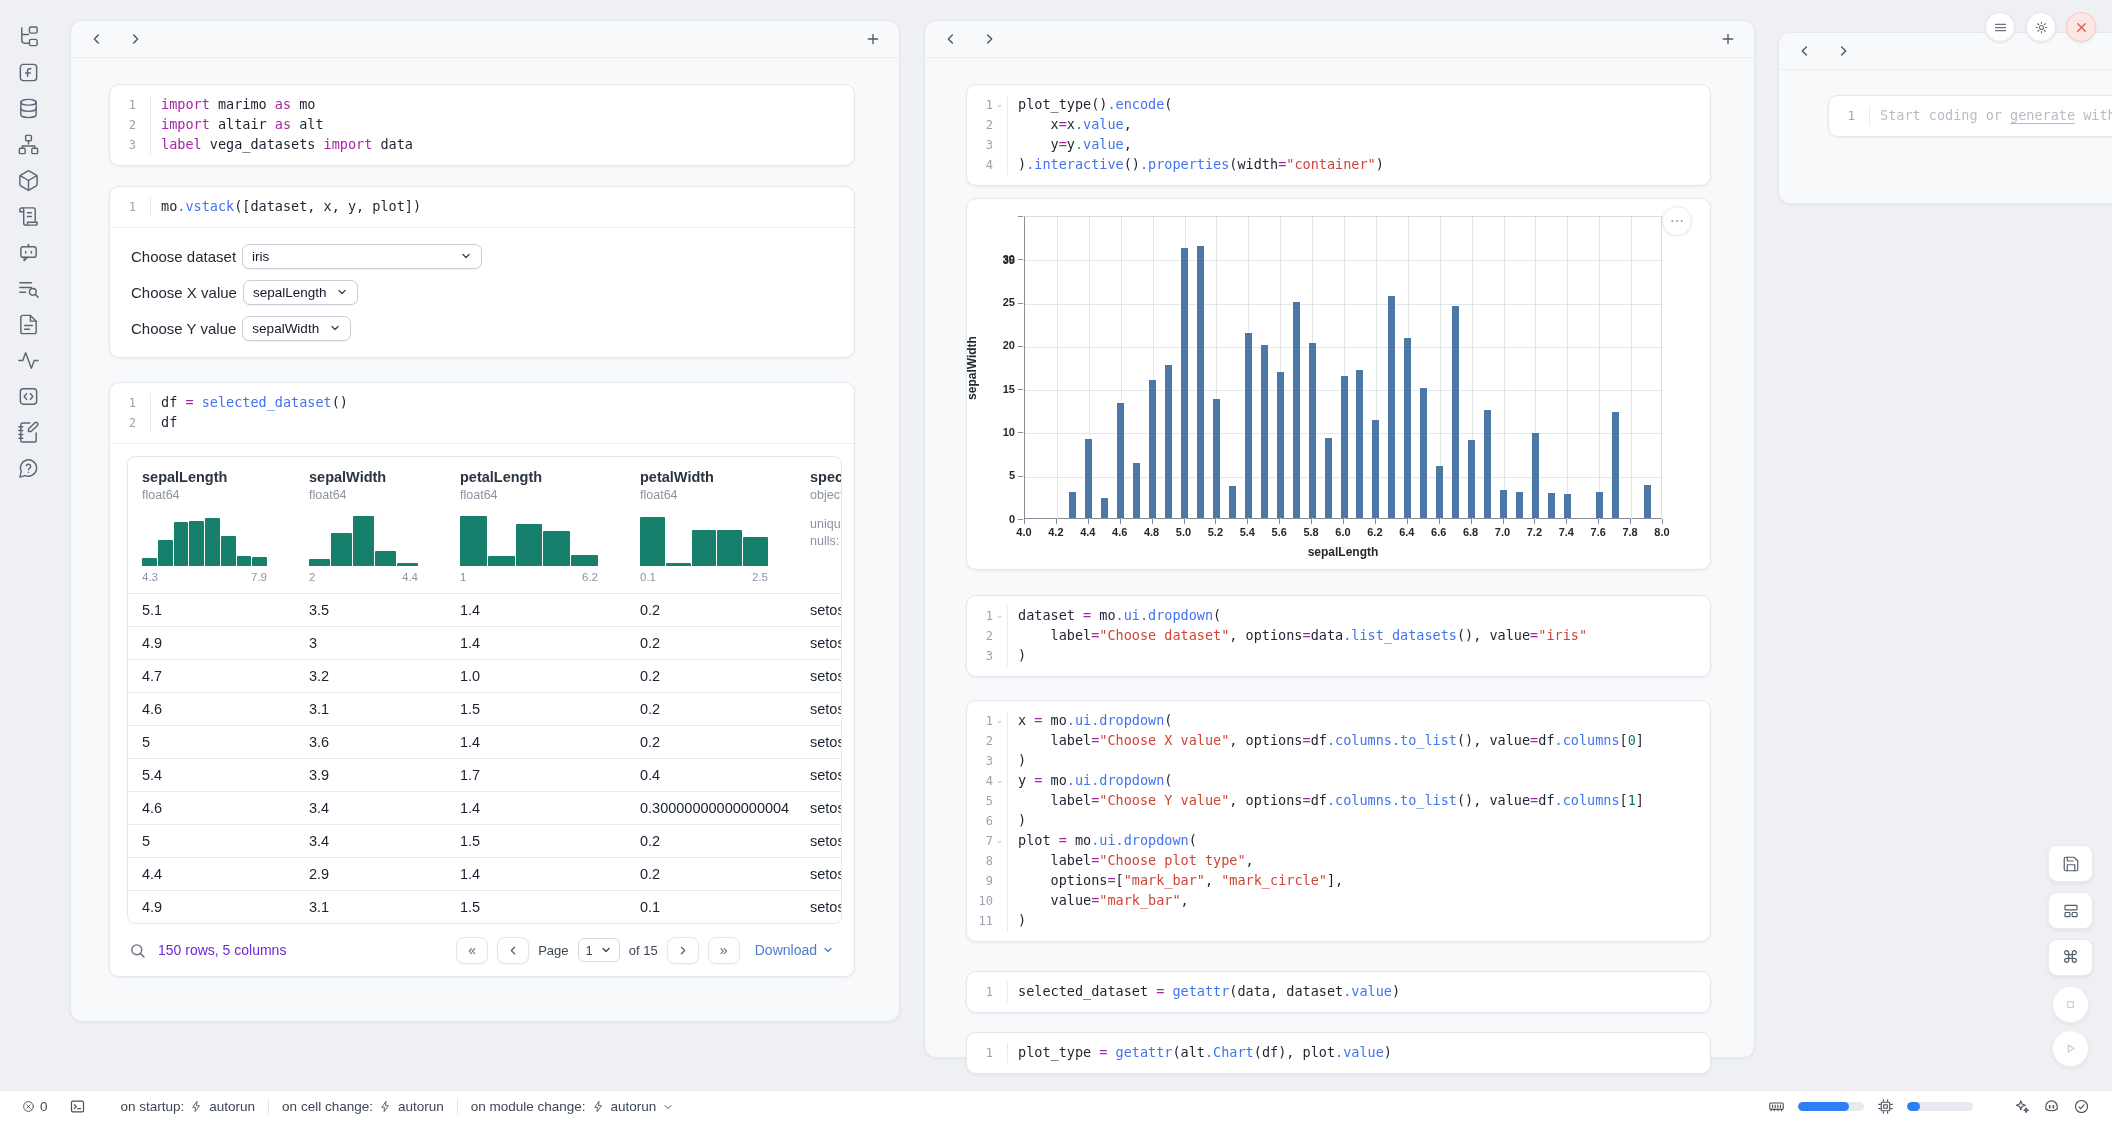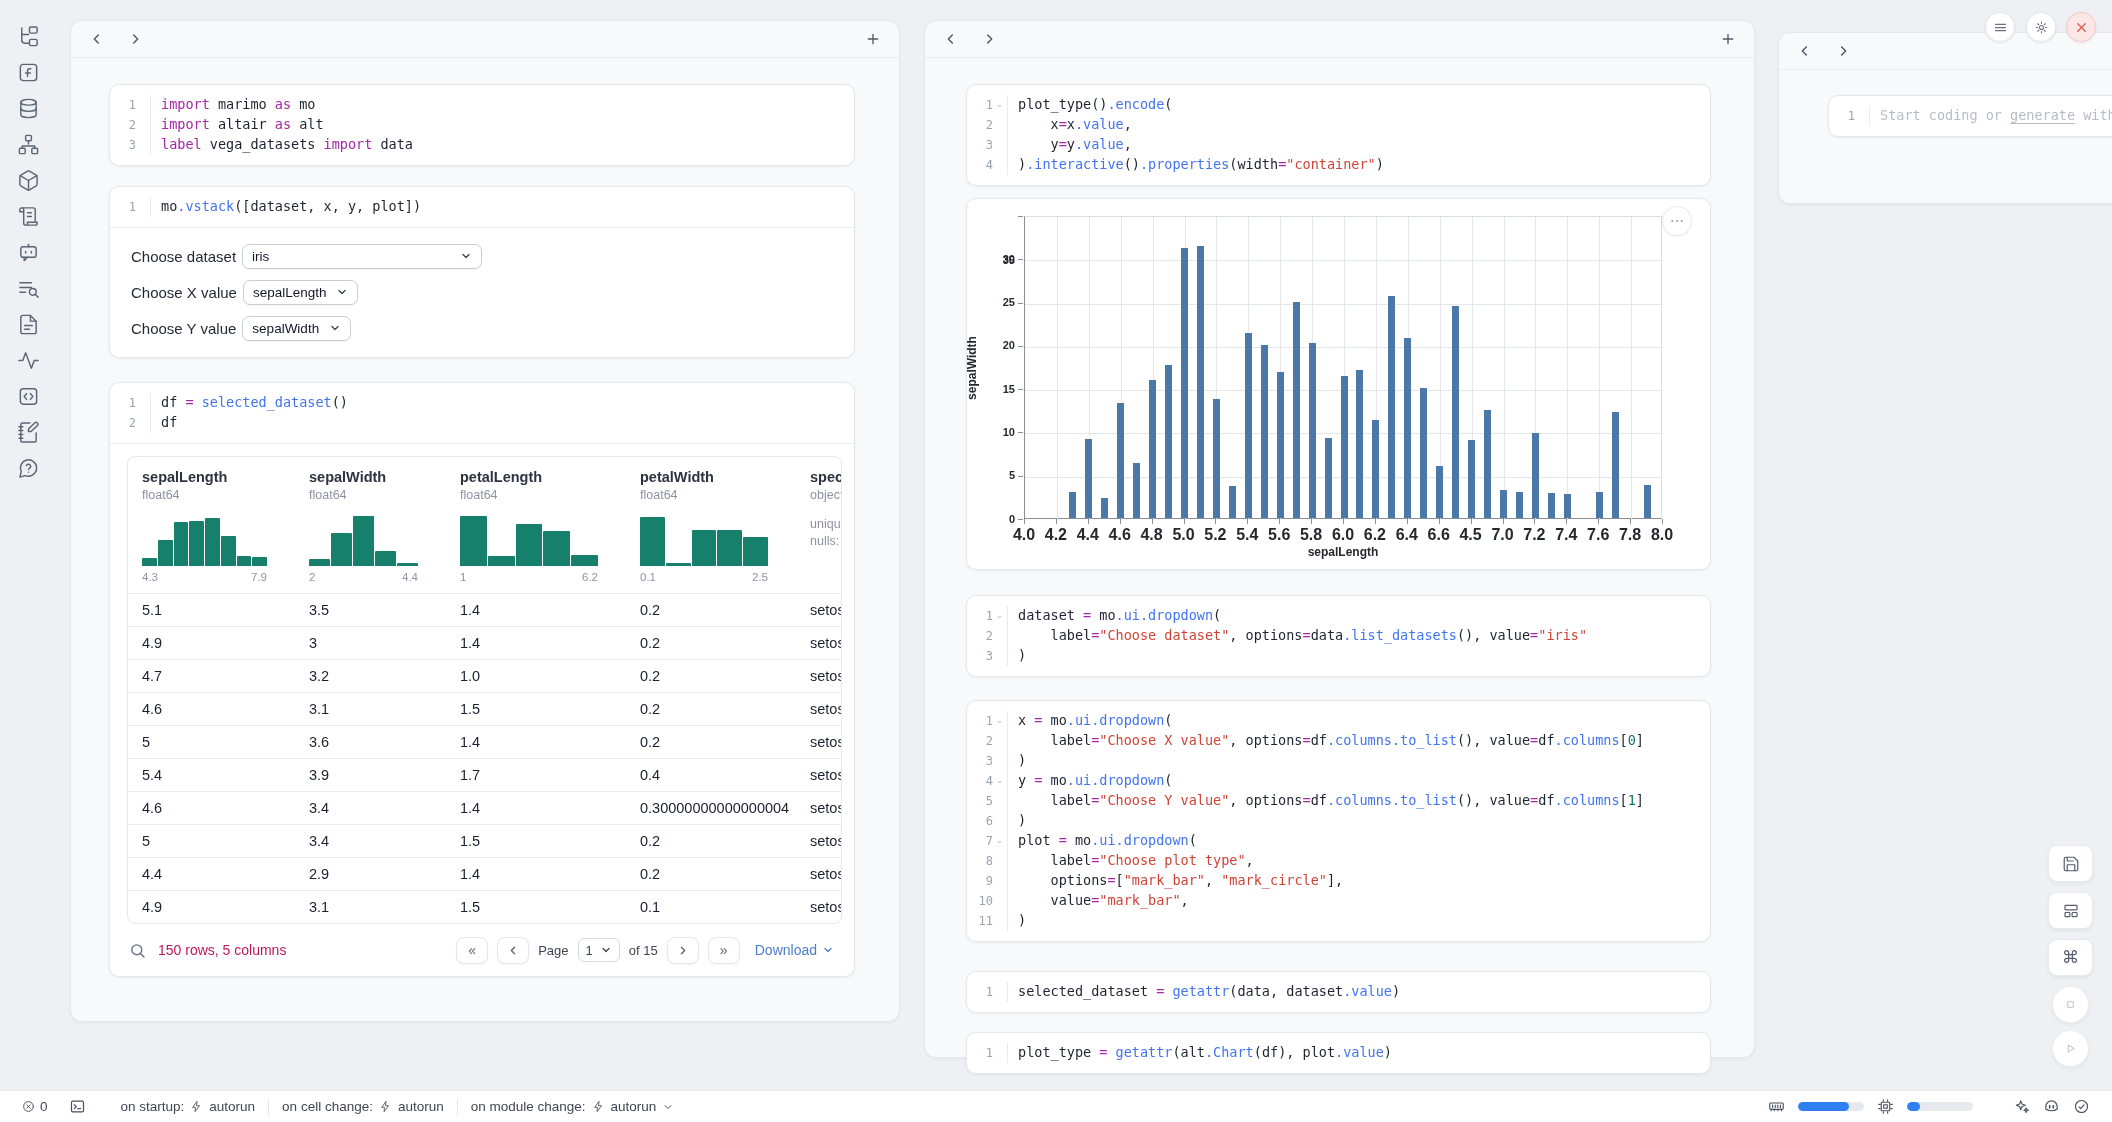--- a/index.html
+++ b/index.html
@@ -70,21 +70,21 @@
   .hist div { flex:1; background:#17806d; border-radius:1px 1px 0 0; }
   .hrange { display:flex; justify-content:space-between; width:calc(100% - 28px);
             font-size:11.5px; color:#8d95a3; margin-top:5px; }
   .cstats { margin-top:14px; font-size:12.5px; color:#8b93a1; line-height:17px; white-space:nowrap; }
   .tr { border-top:1px solid #e9ebef; height:33px; align-items:center;
         font-size:14.5px; color:#1a2230; cursor:default; }
   .td { padding-left:14px; white-space:nowrap; overflow:hidden; }
   .tfoot { display:flex; align-items:center; height:52px; padding:0 4px 0 2px;
            gap:12px; font-size:13.5px; color:#3c4654; }
   .sico { width:17px; height:17px; color:#6b7280; }
-  .tsummary { color:#be185d; font-size:14px; }
+  .tsummary { color:#6d28d9; font-size:14px; }
   .pgroup { margin-left:auto; display:flex; align-items:center; gap:9px; }
   .pbtn { width:32px; height:27px; border:1px solid #e3e6eb; border-radius:8px;
           background:#fff; box-shadow:0 1px 2px rgba(0,0,0,.05); display:flex;
           align-items:center; justify-content:center; color:#5a6472;
           font-size:14px; cursor:pointer; }
   .pbtn svg { width:13px; height:13px; }
   .psel { border:1px solid #d6dae0; border-radius:6px; height:24px; padding:0 7px;
           display:inline-flex; align-items:center; gap:7px; background:#fff;
           font-size:13px; cursor:pointer; }
   .dl { color:#4e7cd0; display:inline-flex; align-items:center; gap:5px;
@@ -93,21 +93,21 @@
 
   
   .chart-card { position:relative; height:372px; margin-top:12px; }
   .chart-wrap { position:absolute; left:57px; top:17px; width:638px; height:303px; }
   .plot { position:absolute; inset:0; border:1px solid #d9dde2;
           border-left:1px solid #888e98; border-bottom:1px solid #888e98; }
   .gridh, .gridv { position:absolute; background:#e4e7ea; }
   .bar { position:absolute; background:#4c78a8; }
   .xtick { position:absolute; width:1px; height:5px; background:#888e98; }
   .ytick { position:absolute; width:5px; height:1px; background:#888e98; }
-  .xlab { position:absolute; width:30px; text-align:center; font-size:16px;
+  .xlab { position:absolute; width:30px; text-align:center; font-size:11px;
           font-weight:600; color:#24292f; }
   .ylab { position:absolute; width:32px; text-align:right; font-size:11px;
           font-weight:600; color:#24292f; }
   .ax-title { position:absolute; font-size:12px; font-weight:bold; color:#24292f;
               white-space:nowrap; }
   .more-btn { position:absolute; top:7px; right:18px; width:30px; height:30px;
               border-radius:50%; border:1px solid #e8eaee; background:#fff;
               box-shadow:0 1px 3px rgba(0,0,0,.06); color:#9aa2ad; display:flex;
               align-items:center; justify-content:center; cursor:pointer; }
 
@@ -689,21 +689,21 @@
           <div class="xlab" style="top: 310px; left: 272.1px;">5.8</div>
           <div class="xtick" style="top: 303px; left: 319px;"></div>
           <div class="xlab" style="top: 310px; left: 304px;">6.0</div>
           <div class="xtick" style="top: 303px; left: 350.9px;"></div>
           <div class="xlab" style="top: 310px; left: 335.9px;">6.2</div>
           <div class="xtick" style="top: 303px; left: 382.8px;"></div>
           <div class="xlab" style="top: 310px; left: 367.8px;">6.4</div>
           <div class="xtick" style="top: 303px; left: 414.7px;"></div>
           <div class="xlab" style="top: 310px; left: 399.7px;">6.6</div>
           <div class="xtick" style="top: 303px; left: 446.6px;"></div>
-          <div class="xlab" style="top: 310px; left: 431.6px;">4.5</div>
+          <div class="xlab" style="top: 310px; left: 431.6px;">6.8</div>
           <div class="xtick" style="top: 303px; left: 478.5px;"></div>
           <div class="xlab" style="top: 310px; left: 463.5px;">7.0</div>
           <div class="xtick" style="top: 303px; left: 510.4px;"></div>
           <div class="xlab" style="top: 310px; left: 495.4px;">7.2</div>
           <div class="xtick" style="top: 303px; left: 542.3px;"></div>
           <div class="xlab" style="top: 310px; left: 527.3px;">7.4</div>
           <div class="xtick" style="top: 303px; left: 574.2px;"></div>
           <div class="xlab" style="top: 310px; left: 559.2px;">7.6</div>
           <div class="xtick" style="top: 303px; left: 606.1px;"></div>
           <div class="xlab" style="top: 310px; left: 591.1px;">7.8</div>

